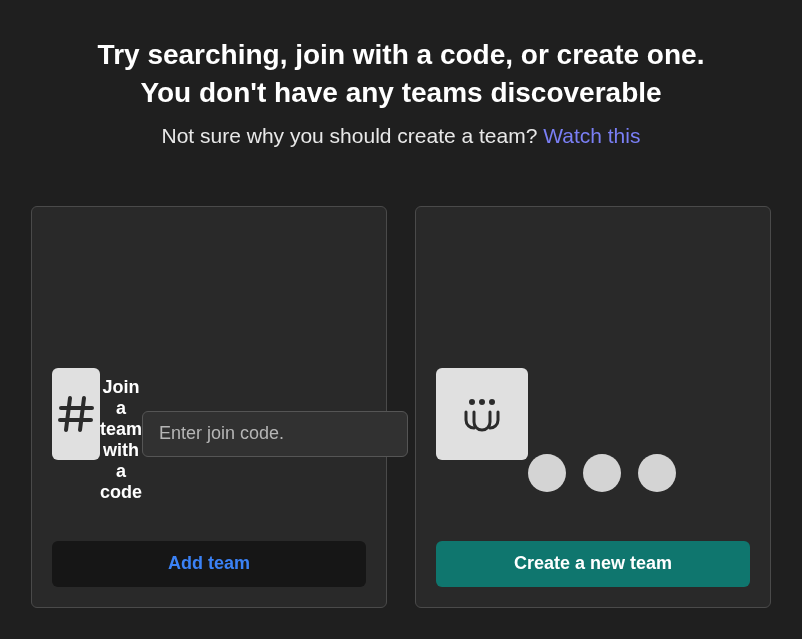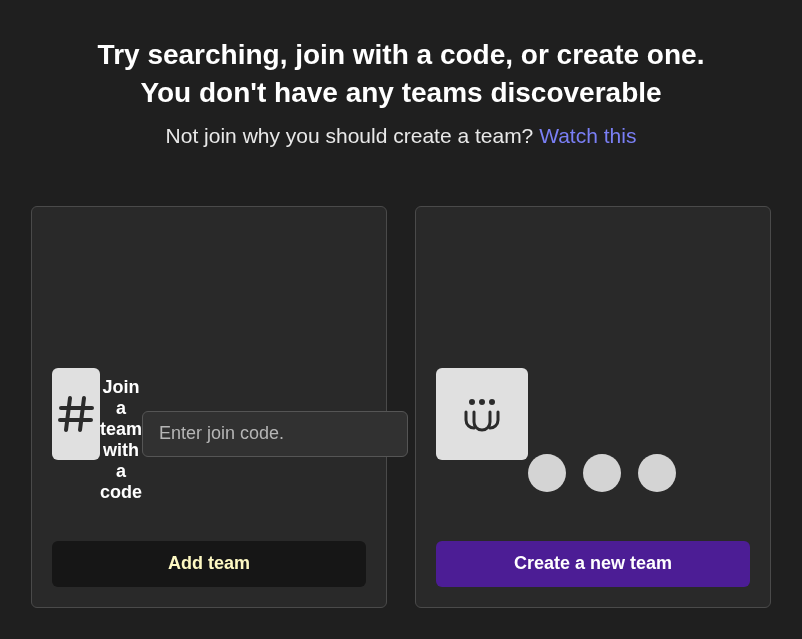--- a/index.html
+++ b/index.html
@@ -86,25 +86,25 @@
     font-size: 18px;
     font-weight: 600;
     border: none;
     cursor: pointer;
     display: flex;
     align-items: center;
     justify-content: center;
   }
   .btn-disabled {
     background: #161616;
-    color: #fef9c3;
+    color: #3b82f6;
     cursor: default;
   }
   .btn-primary {
-    background: #4c1d95;
+    background: #0f766e;
     color: #fff;
   }
   .dots {
     display: flex;
     gap: 17px;
     margin-top: 118px;
   }
   .dot {
     width: 38px; height: 38px;
     border-radius: 50%;
@@ -113,21 +113,21 @@
 </style>
 </head>
 <body>
 
 <div class="wrap">
   <div class="headline">
     <div>Try searching, join with a code, or create one.</div>
     <div>You don't have any teams discoverable</div>
   </div>
   <div class="subhead">
-    <span>Not join why you should create a team? </span><span class="link">Watch this</span>
+    <span>Not sure why you should create a team? </span><span class="link">Watch this</span>
   </div>
 
   <div class="cards">
 
     <div class="card">
       <div class="tile">
         <svg width="48" height="48" viewBox="0 0 48 48" fill="none">
           <path d="M18 8 L14 40 M32 8 L28 40 M9 18 L40 18 M8 30 L39 30" stroke="#2b2b2b" stroke-width="4" stroke-linecap="round"></path>
         </svg>
       </div>

